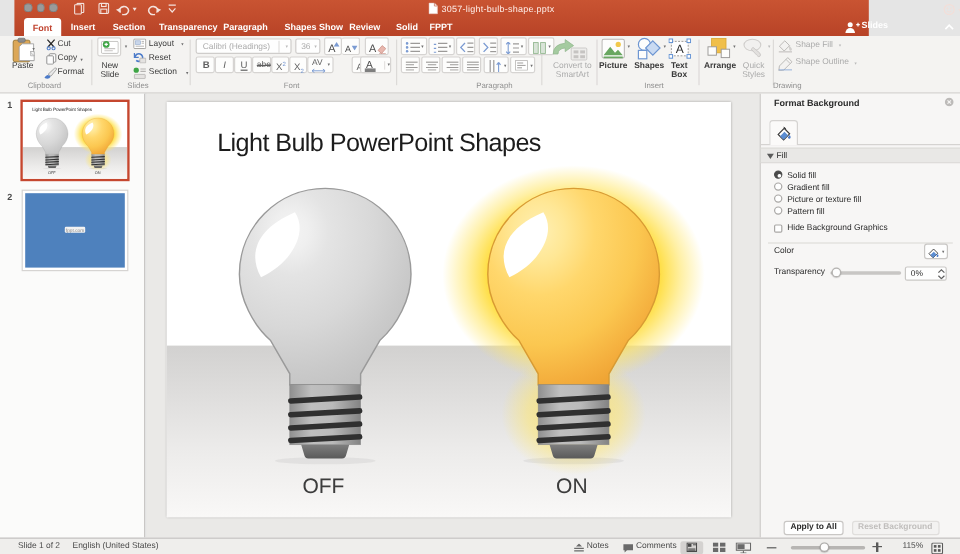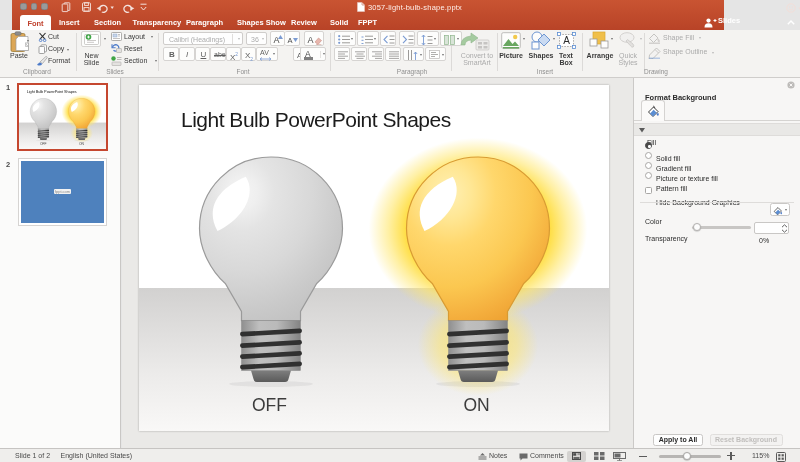--- a/index.html
+++ b/index.html
@@ -42,21 +42,21 @@
 #slide { position:absolute; left:17px; top:7px; width:470px; height:346px; background:#fff; box-shadow:0 0 2px rgba(0,0,0,0.3); }
 .scw { position:relative; width:470px; height:346px; background:#fff; overflow:hidden; }
 .floor { position:absolute; left:0; top:203px; width:470px; height:143px; background:linear-gradient(#D2D1D0 0%, #ECEBEA 60%, #F9F8F7 100%); }
 .stitle { position:absolute; left:42px; top:24px; font-size:21px; letter-spacing:-0.5px; color:#1C1C1C; line-height:1; }
 .blabel { position:absolute; top:311.5px; width:100px; text-align:center; font-size:17.5px; color:#3C3C3C; line-height:1; }
 .glow { position:absolute; }
 .bulb { position:absolute; }
 
 
 #rpanel { position:absolute; left:633px; top:78px; width:167px; height:370px; background:#F7F6F5; border-left:1px solid #CBC9C7; }
-.rp { position:absolute; font-size:7px; color:#2B2B2B;margin-top:12px; }
+.rp { position:absolute; font-size:7px; color:#2B2B2B; }
 #rptabline { position:absolute; left:0; top:41.5px; width:167px; height:1px; background:#D5D3D1; }
 #rptab { position:absolute; left:7px; top:22px; width:24px; height:20.5px; background:#FBFAF9; border:1px solid #D5D3D1; border-bottom:none; border-radius:3px 3px 0 0; }
 #fillbar { position:absolute; left:0; top:44.5px; width:167px; height:13.5px; background:#E9E8E6; border-top:1px solid #DEDCDA; border-bottom:1px solid #DEDCDA; }
 .radio { position:absolute; left:11px; width:7px; height:7px; border-radius:50%; background:#fff; border:1px solid #A9A7A5; }
 .radio.sel { background:#4A4A4A; border-color:#4A4A4A; }
 .radio.sel::after { content:""; position:absolute; left:2px; top:2px; width:2.5px; height:2.5px; border-radius:50%; background:#fff; }
 #rpcheck { position:absolute; left:11px; width:7px; height:7px; border-radius:1.5px; background:#fff; border:1px solid #A9A7A5; }
 .rpbtn { position:absolute; background:#FEFEFE; border:1px solid #C9C7C5; border-radius:2.5px; }
 
 

